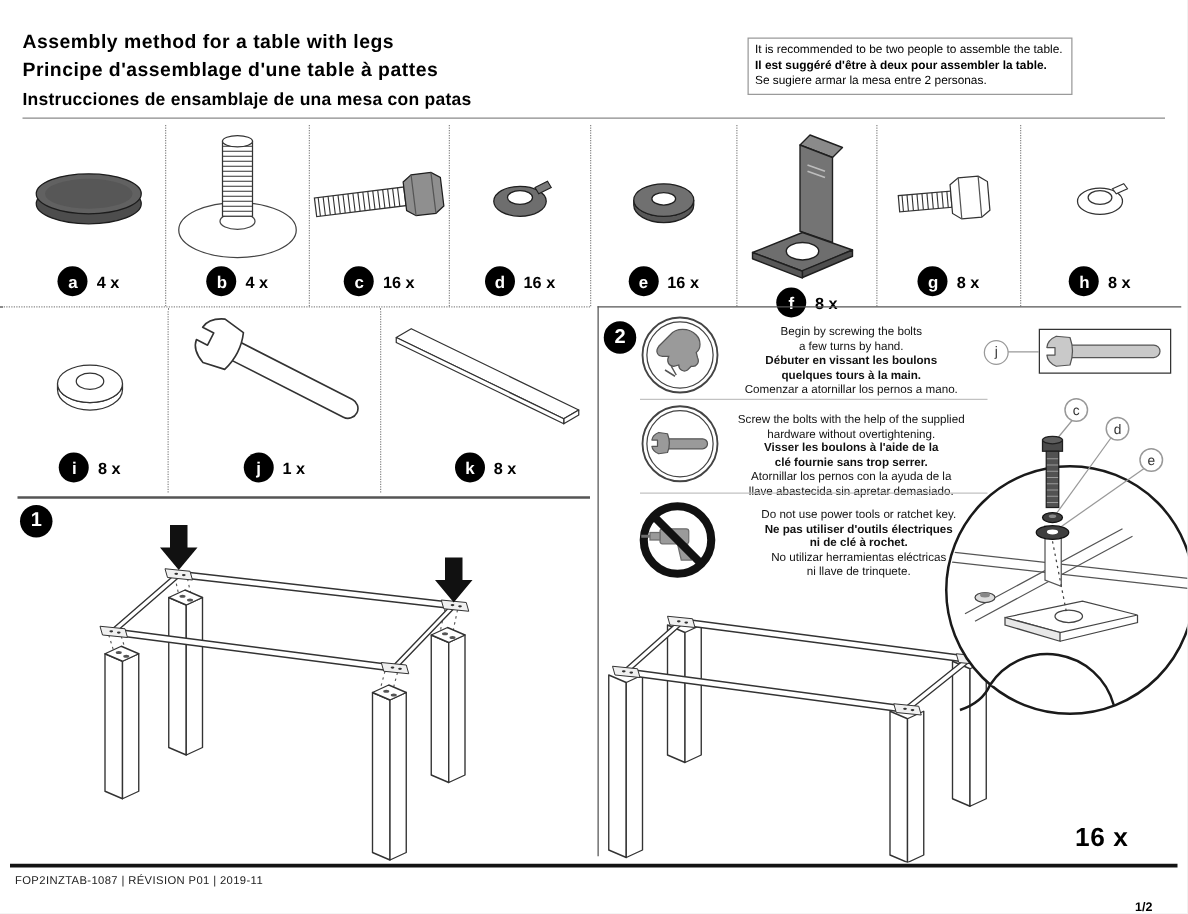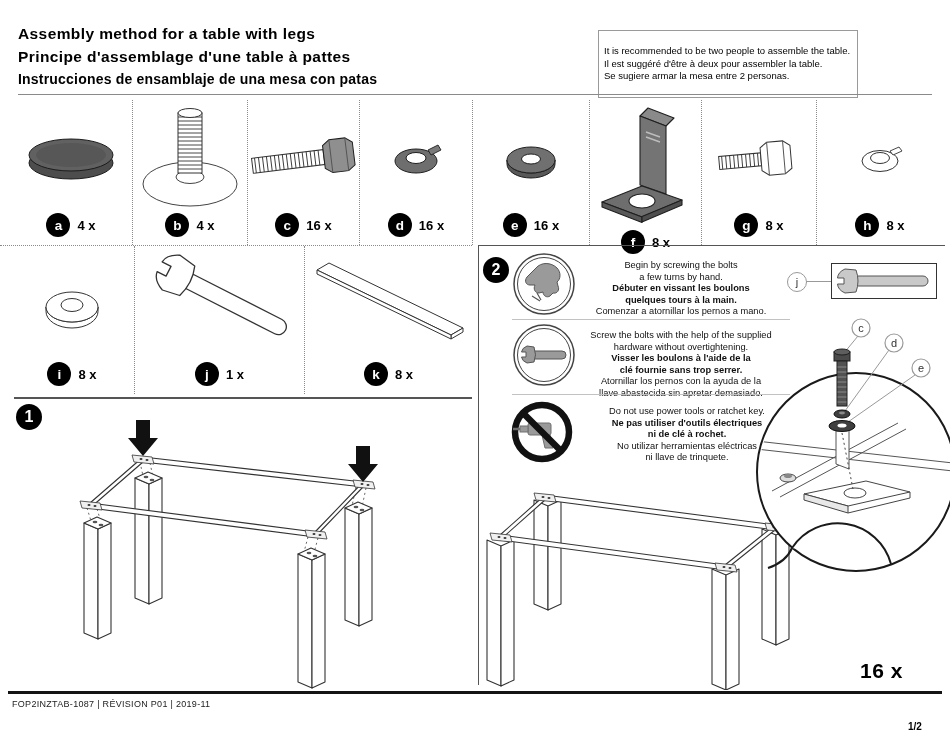--- a/index.html
+++ b/index.html
@@ -3,22 +3,22 @@
 <meta charset="utf-8">
 <style>
   html,body{margin:0;padding:0;background:#e8e8e8;}
   .page{position:relative;width:950px;height:731px;background:#fff;overflow:hidden;
         font-family:"Liberation Sans","DejaVu Sans",sans-serif;color:#000;}
   
   .titles{position:absolute;left:18px;top:22px;}
   .t1,.t2{font-size:15.5px;font-weight:bold;letter-spacing:.4px;line-height:23px;}
   .t3{font-size:14px;font-weight:bold;letter-spacing:.2px;line-height:23px;text-align:center;}
   .note-box{position:absolute;left:598px;top:30px;width:248px;border:1px solid #9a9a9a;
-            padding:14px 5px;font-size:9.5px;line-height:12.6px;}
-  .note-fr{font-weight:normal;}
+            padding:3px 5px;font-size:9.5px;line-height:12.6px;}
+  .note-fr{font-weight:bold;}
   .header-rule{position:absolute;left:18px;top:94px;width:914px;border-top:1.5px solid #8a8a8a;}
   
   .prow{position:absolute;display:flex;}
   .prow1{top:100px;left:10px;height:145px;}
   .prow2{top:246px;left:10px;height:148px;}
   .pcell{display:flex;flex-direction:column;justify-content:space-between;align-items:center;
          box-sizing:border-box;padding:4px 2px 8px 2px;}
   .pcell.dotted{border-right:1px dotted #8a8a8a;}
   .pill{flex:1;display:flex;align-items:center;justify-content:center;}
   .plabel{display:flex;align-items:center;gap:7px;}

